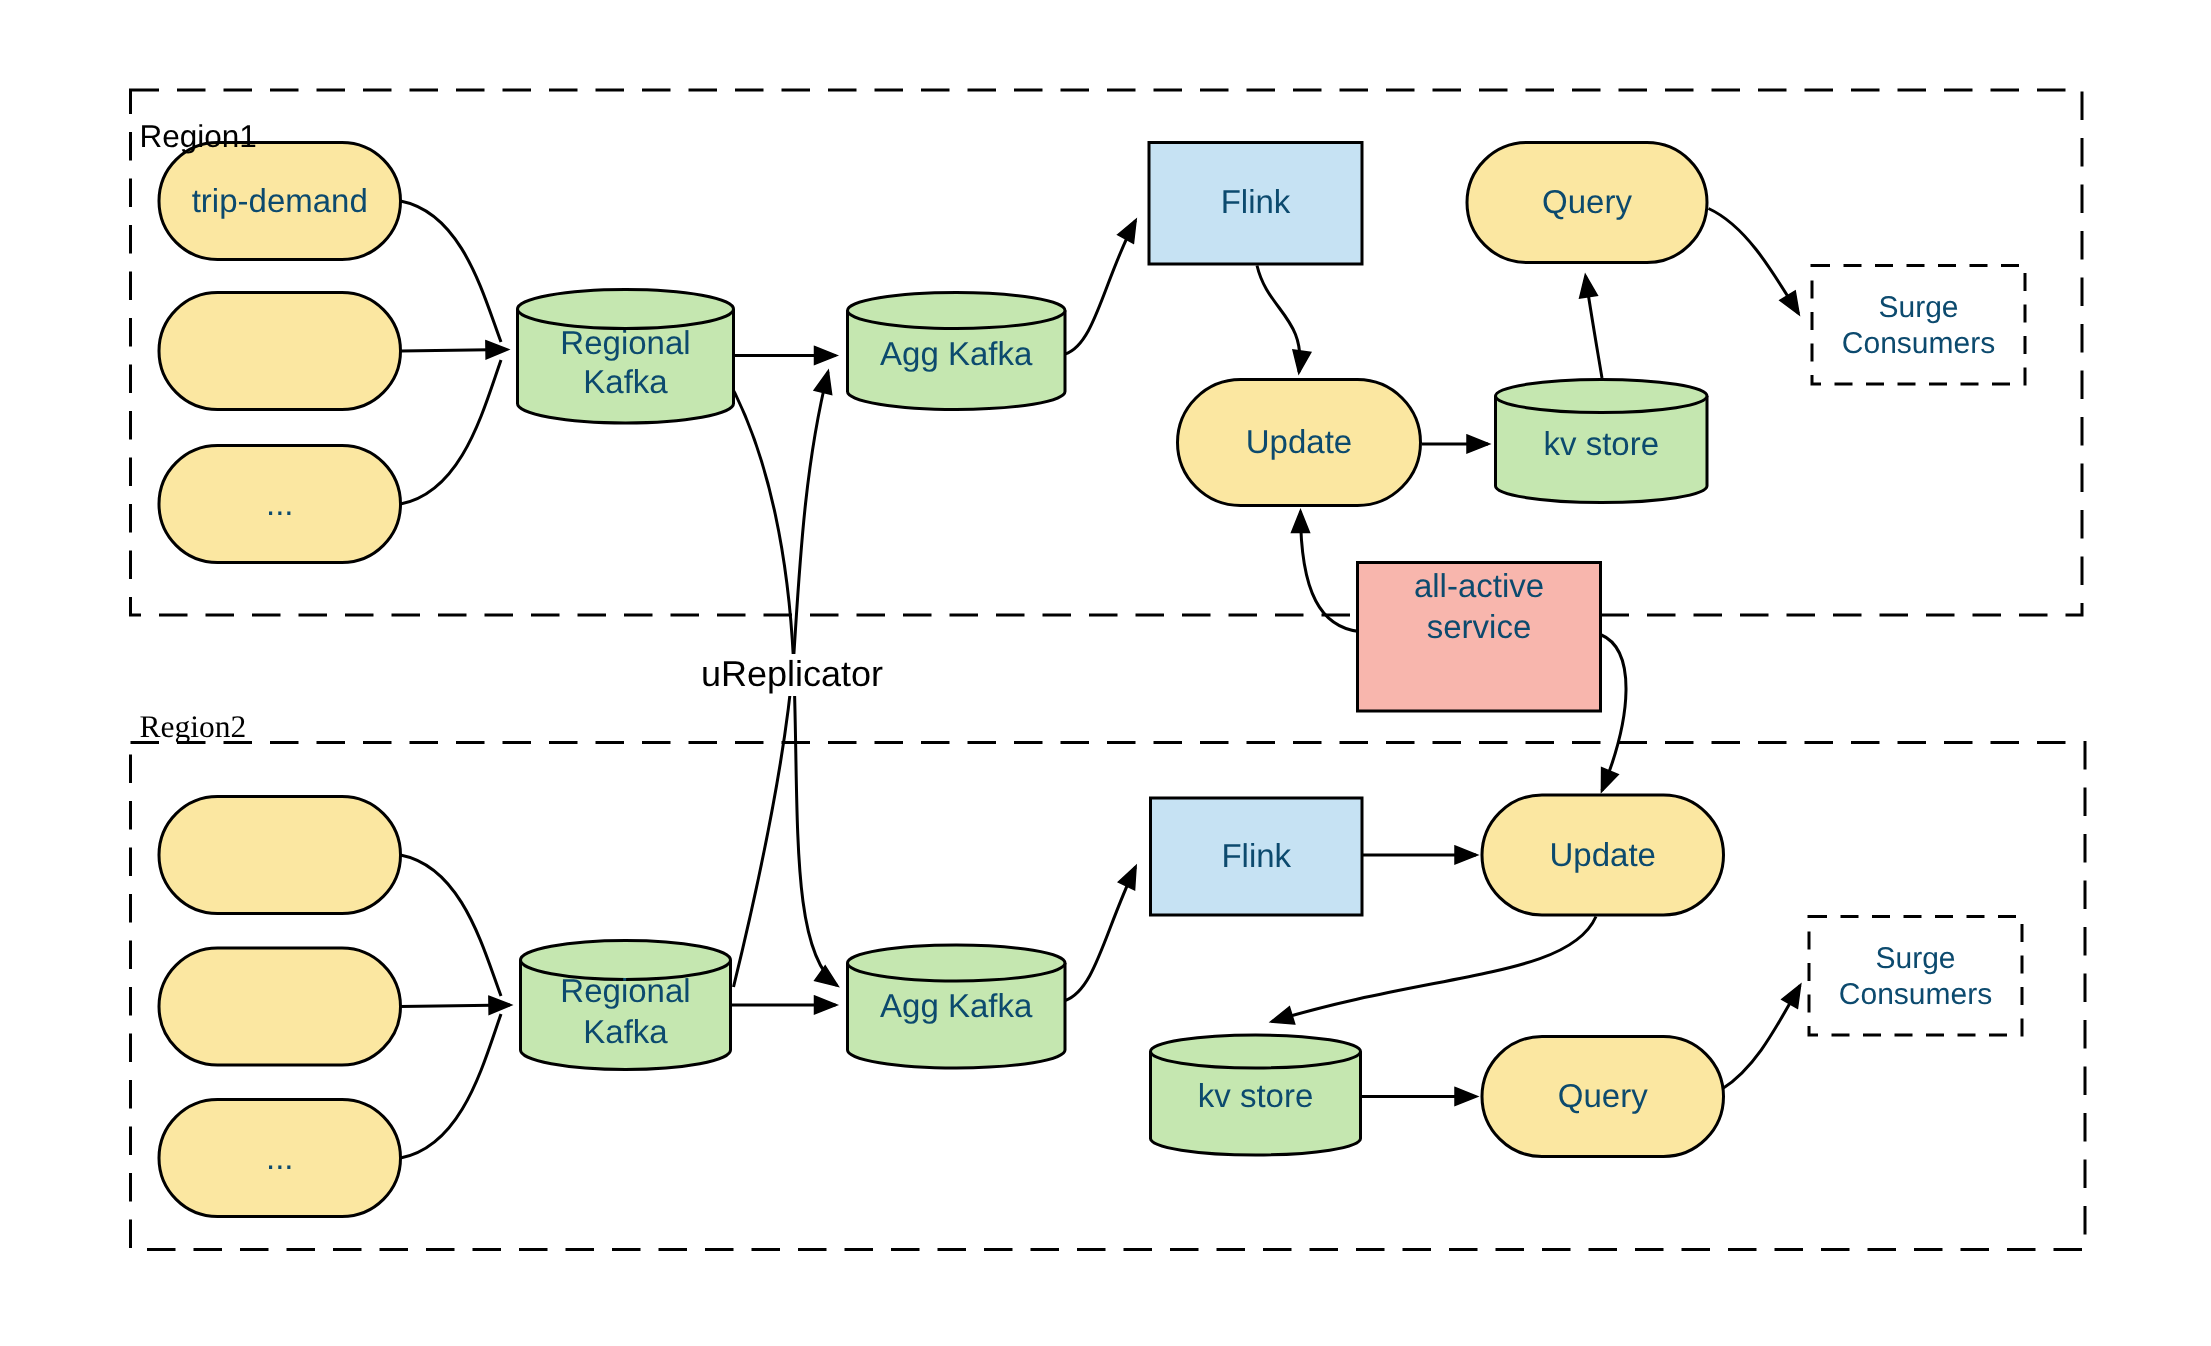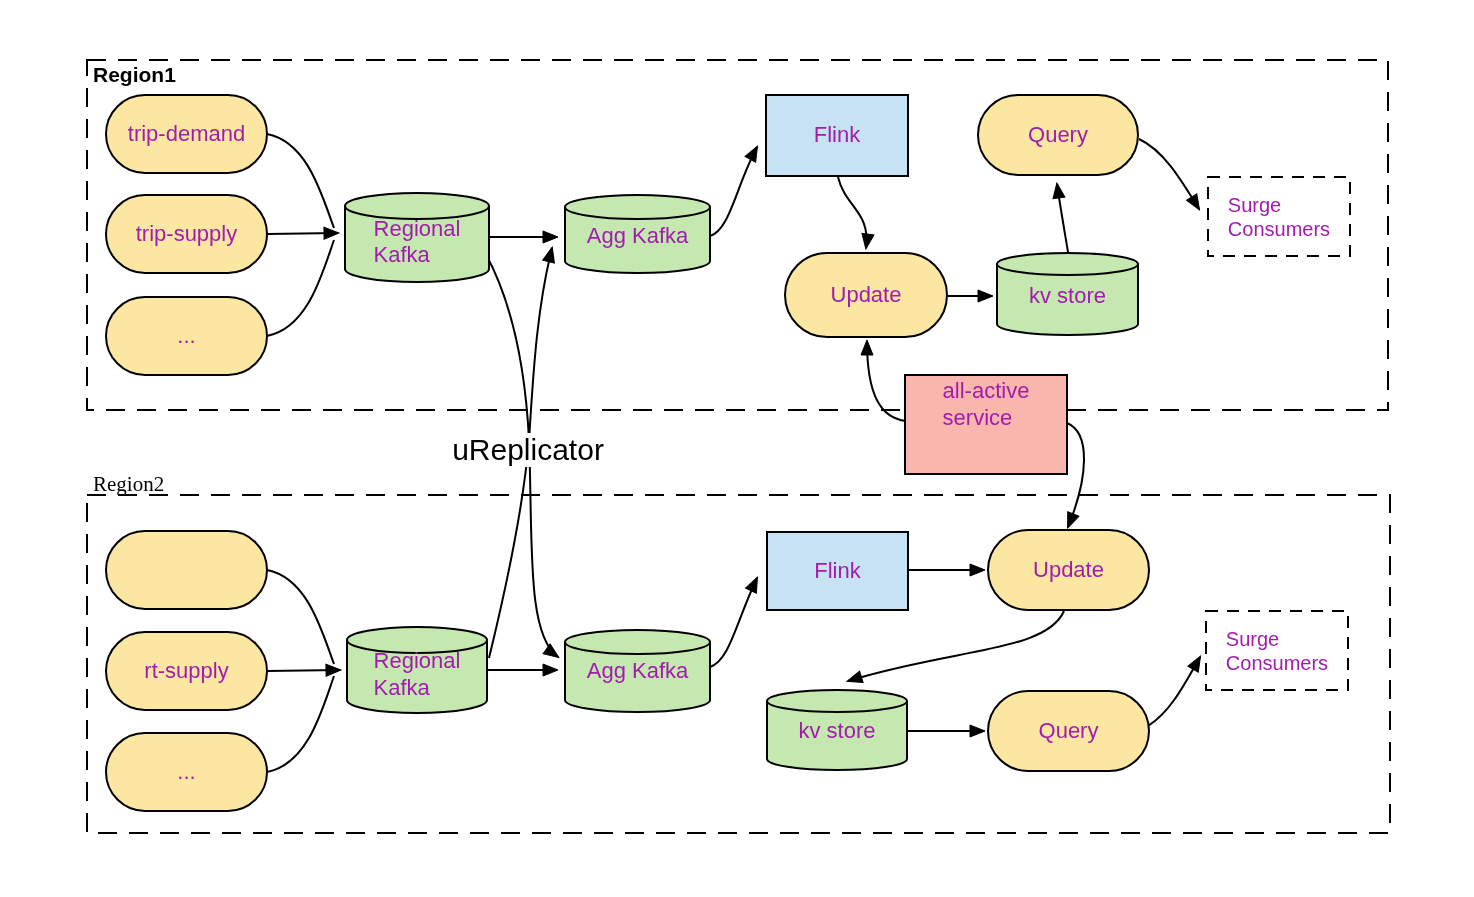--- a/index.html
+++ b/index.html
@@ -17,37 +17,38 @@
   .topic    { fill: var(--topic-fill,#FBE7A1); stroke: var(--stroke,#000); stroke-width: 2; }
   .kafka    { fill: var(--kafka-fill,#C5E7B0); stroke: var(--stroke,#000); stroke-width: 2; }
   .flink    { fill: var(--flink-fill,#C6E2F3); stroke: var(--stroke,#000); stroke-width: 2; }
   .service  { fill: var(--service-fill,#F8B6AD); stroke: var(--stroke,#000); stroke-width: 2; }
   .arrow    { fill: none; stroke: var(--stroke,#000); stroke-width: 2; }
   .lbl {
     position: absolute;
     display: flex;
     align-items: center;
     justify-content: center;
+    text-align: center;
     white-space: pre-line;
     font-size: 22px;
     line-height: 1.2;
-    color: #a21caf;
+    color: #0c4a6e;
     pointer-events: none;
   }
   .lbl.small { font-size: 20px; }
   .corner-lbl {
     position: absolute;
     font-size: 21px;
     color: #000;
     pointer-events: none;
   }
   .float-lbl {
     position: absolute;
     transform: translate(-50%, -50%);
-    font-size: 30px;
+    font-size: 24px;
     color: #000;
     background: #fff;
     padding: 0 3px;
     pointer-events: none;
     white-space: nowrap;
   }
 </style>
 </head>
 <body>
 
@@ -121,38 +122,36 @@
     <rect class="flink" x="767" y="532" width="141" height="78"></rect>
     <rect class="topic" x="988" y="530" width="161" height="80" rx="40"></rect>
     <g>
       <path class="kafka" d="M767,701 L767,759 A70,11 0 0 0 907,759 L907,701"></path>
       <ellipse class="kafka" cx="837" cy="701" rx="70" ry="11"></ellipse>
     </g>
     <rect class="topic" x="988" y="691" width="161" height="80" rx="40"></rect>
     <rect class="dashedbox" x="1206" y="611" width="142" height="79"></rect>
   </svg>
 
-  <div class="corner-lbl" style="left:93px;top:63px;font-weight:bold;">Region1</div>
+  <div class="corner-lbl" style="left:93px;top:80px;">Region1</div>
   <div class="lbl" style="left:106px;top:95px;width:161px;height:78px;">trip-demand</div>
-  <div class="lbl" style="left:106px;top:195px;width:161px;height:78px;">trip-supply</div>
   <div class="lbl" style="left:106px;top:297px;width:161px;height:78px;">...</div>
   <div class="lbl" style="left:345px;top:202px;width:144px;height:80px;">Regional
 Kafka</div>
   <div class="lbl" style="left:565px;top:200px;width:145px;height:73px;">Agg Kafka</div>
   <div class="lbl" style="left:766px;top:95px;width:142px;height:81px;">Flink</div>
   <div class="lbl" style="left:978px;top:95px;width:160px;height:80px;">Query</div>
   <div class="lbl" style="left:785px;top:253px;width:162px;height:84px;">Update</div>
   <div class="lbl" style="left:997px;top:258px;width:141px;height:77px;">kv store</div>
   <div class="lbl small" style="left:1208px;top:177px;width:142px;height:79px;">Surge
 Consumers</div>
   <div class="lbl" style="left:905px;top:355px;width:162px;height:99px;">all-active
 service</div>
   <div class="float-lbl" style="left:528px;top:450px;">uReplicator</div>
   <div class="corner-lbl" style="left:93px;top:472px;font-family:Liberation Serif, serif;">Region2</div>
-  <div class="lbl" style="left:106px;top:632px;width:161px;height:78px;">rt-supply</div>
   <div class="lbl" style="left:106px;top:733px;width:161px;height:78px;">...</div>
   <div class="lbl" style="left:347px;top:636px;width:140px;height:77px;">Regional
 Kafka</div>
   <div class="lbl" style="left:565px;top:635px;width:145px;height:73px;">Agg Kafka</div>
   <div class="lbl" style="left:767px;top:532px;width:141px;height:78px;">Flink</div>
   <div class="lbl" style="left:988px;top:530px;width:161px;height:80px;">Update</div>
   <div class="lbl" style="left:767px;top:695px;width:140px;height:73px;">kv store</div>
   <div class="lbl" style="left:988px;top:691px;width:161px;height:80px;">Query</div>
   <div class="lbl small" style="left:1206px;top:611px;width:142px;height:79px;">Surge
 Consumers</div>

